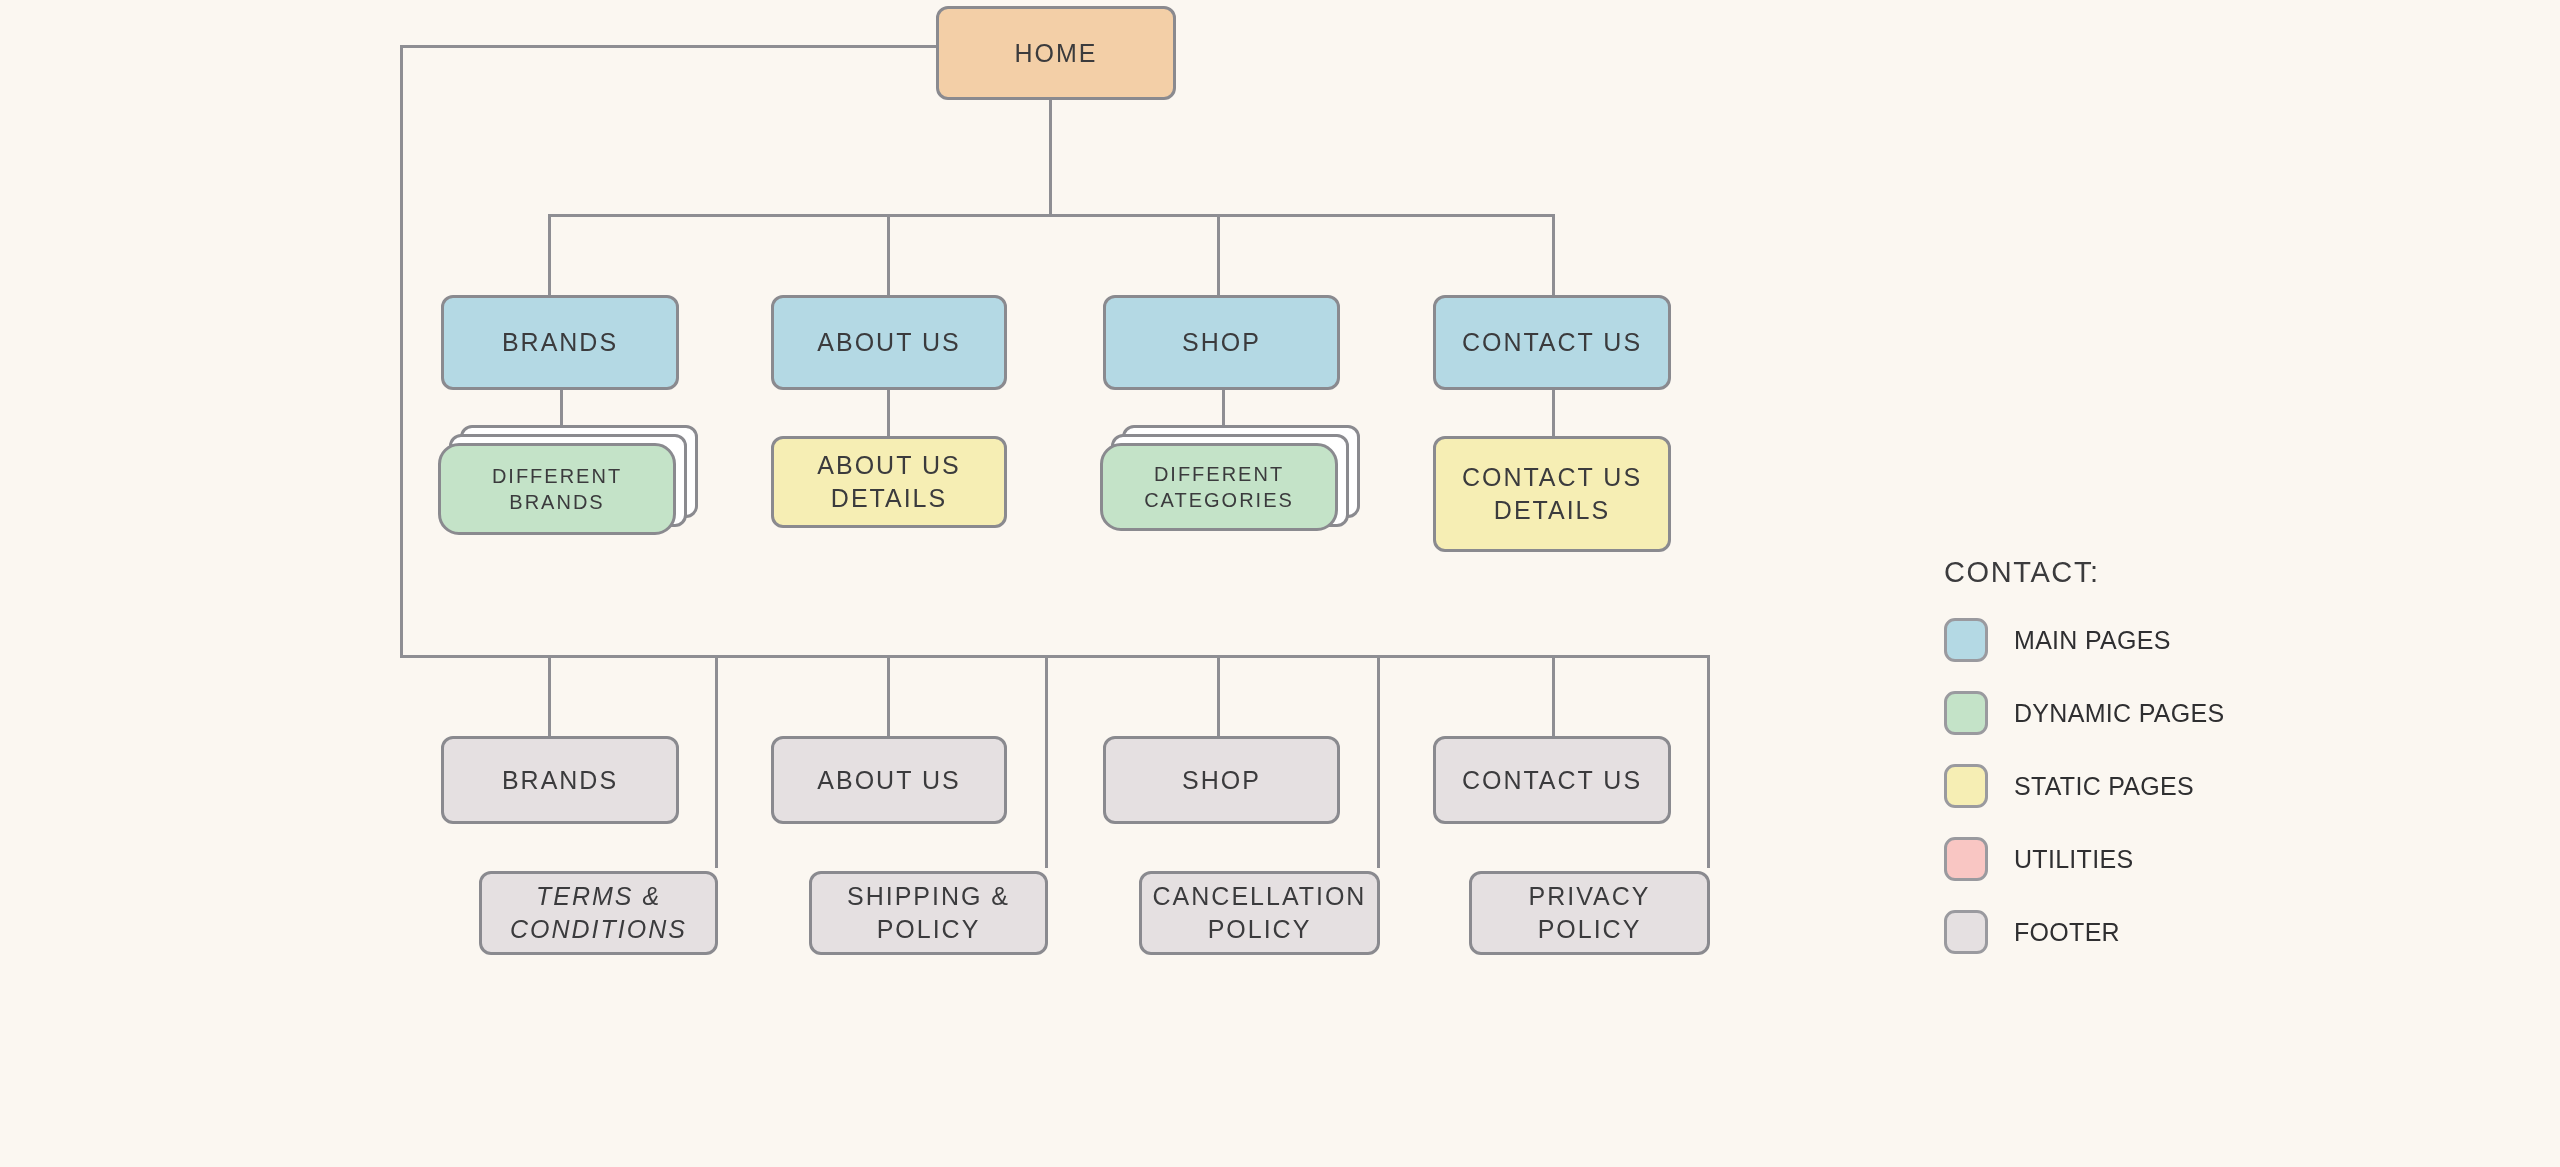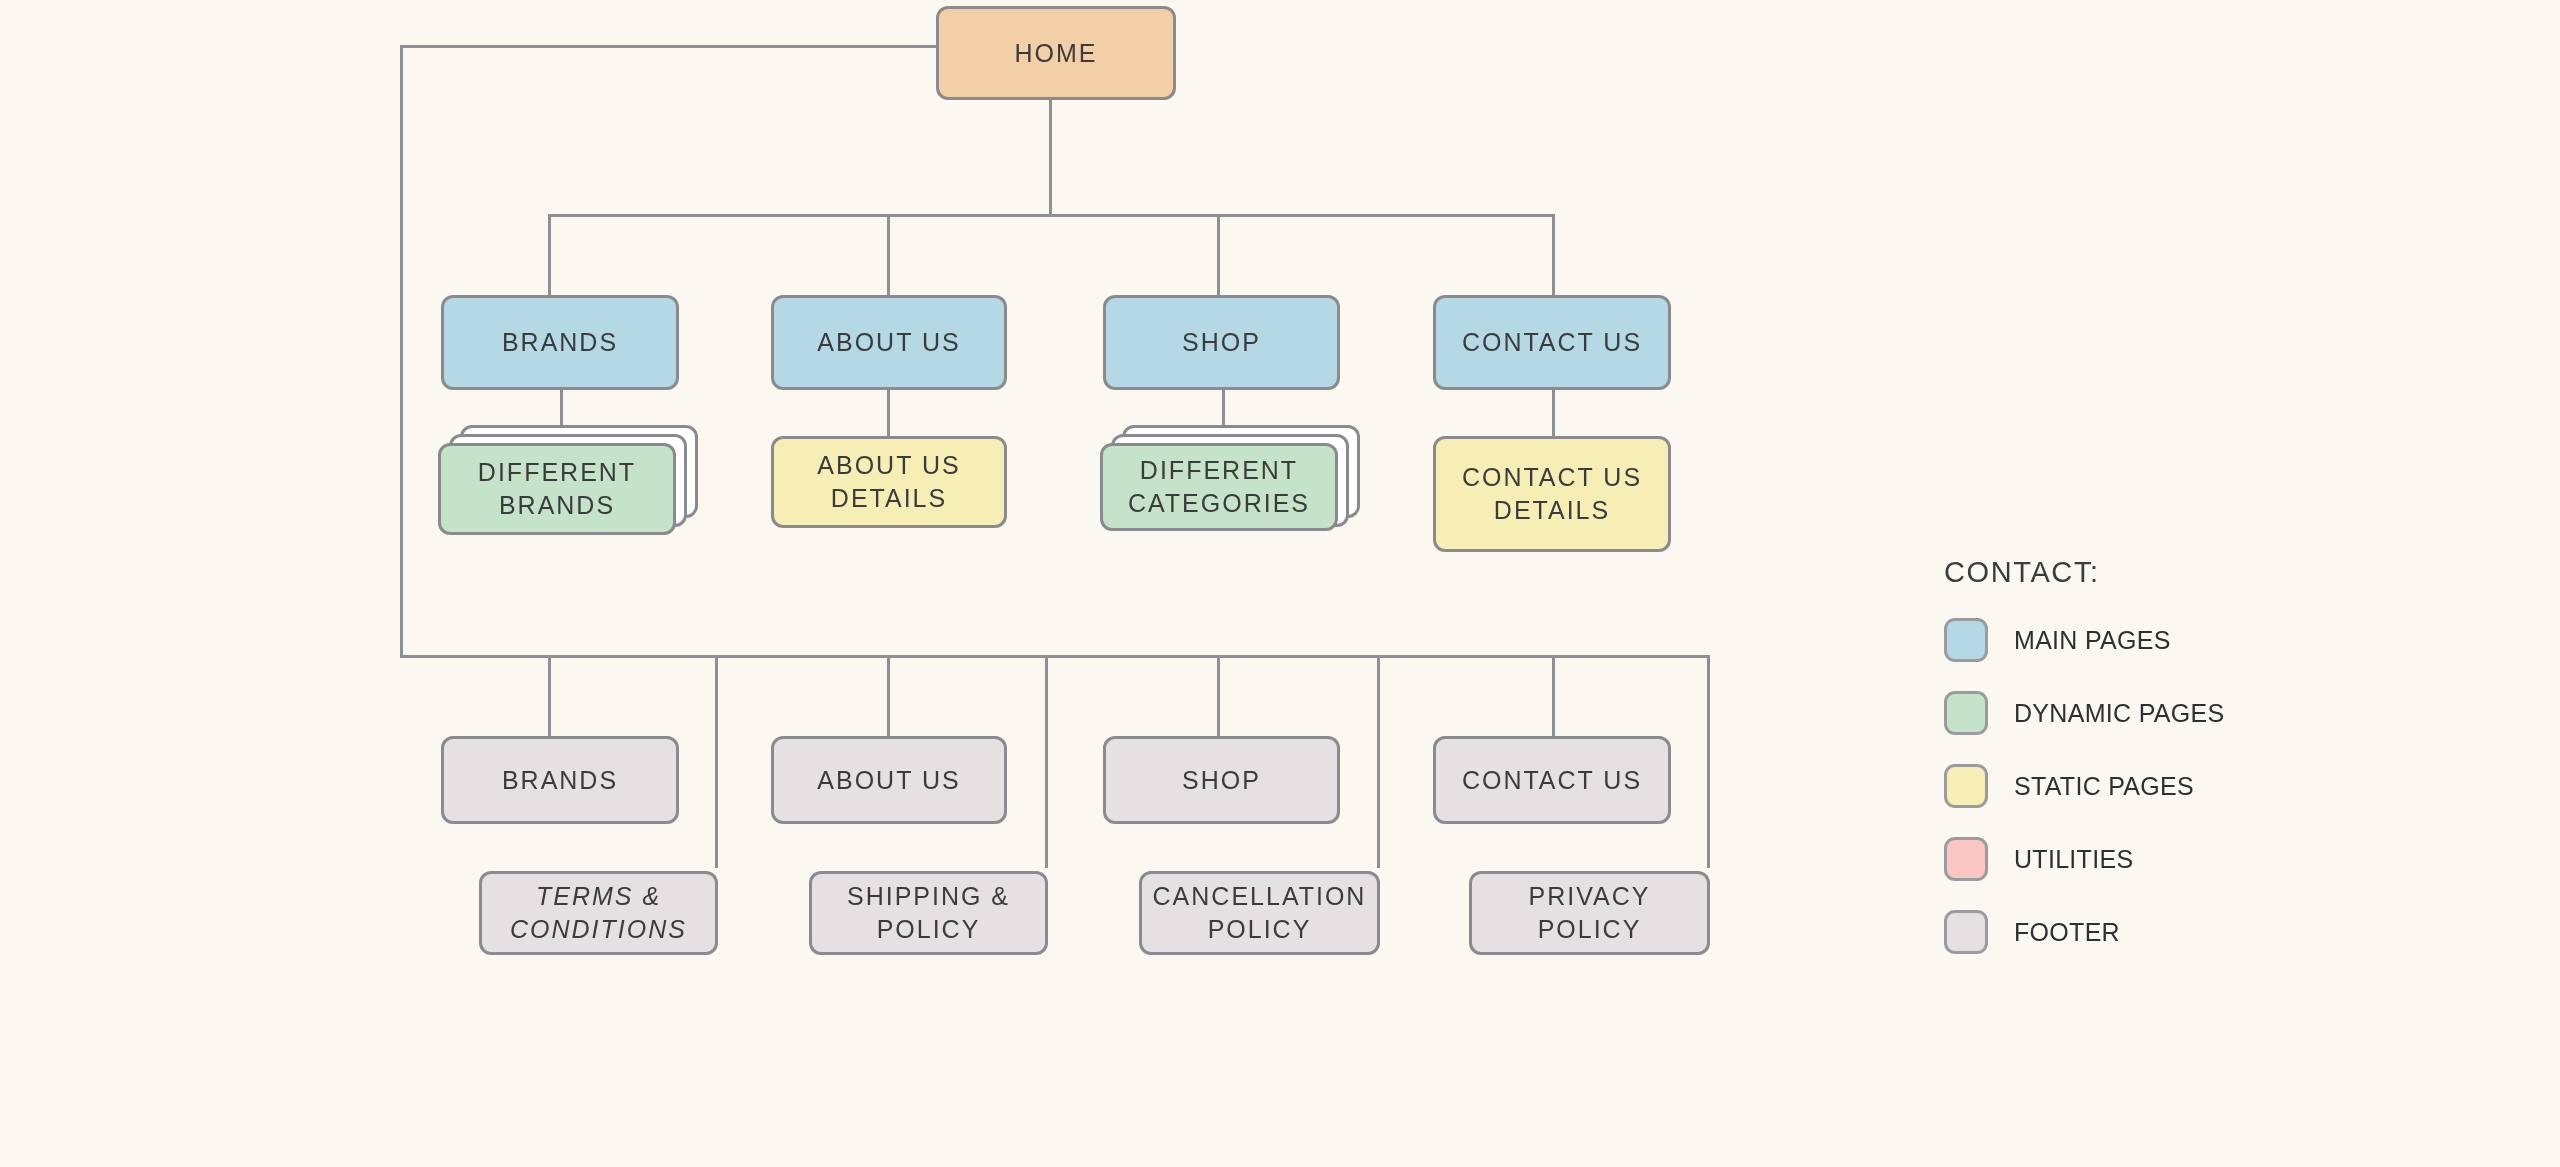--- a/index.html
+++ b/index.html
@@ -55,28 +55,28 @@
     position: absolute;
     box-sizing: border-box;
     border: 3px solid #8a8a8f;
     border-radius: 12px;
     background: #ffffff;
   }
   .stack .front {
     position: absolute;
     box-sizing: border-box;
     border: 3px solid #8a8a8f;
-    border-radius: 12px;
+    border-radius: 21px;
     background: #c4e3c8;
     display: flex;
     align-items: center;
     justify-content: center;
     text-align: center;
     color: #3b3b3d;
-    font-size: 25px;
+    font-size: 20px;
     letter-spacing: 2.0px;
     line-height: 1.32;
     padding: 4px 8px;
     z-index: 3;
   }
 
   
   #legend {
     position: absolute;
     left: 1944px;

